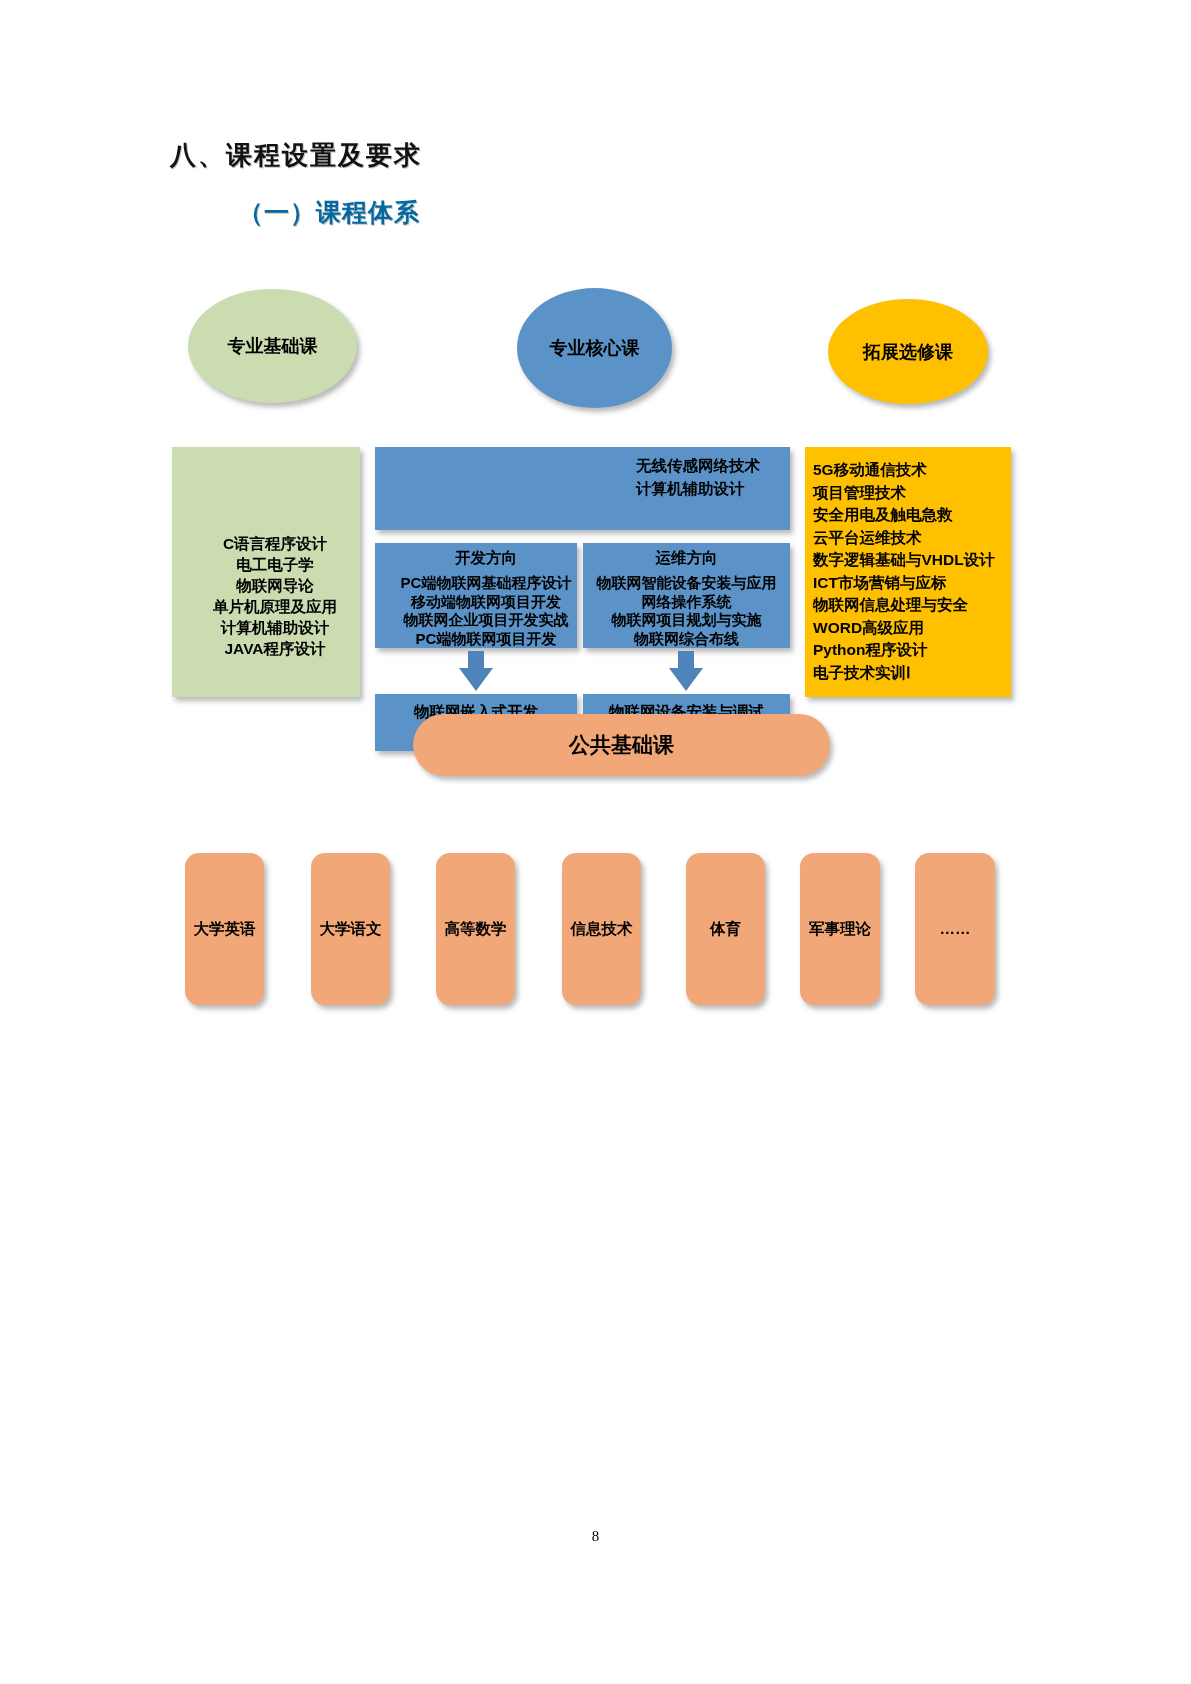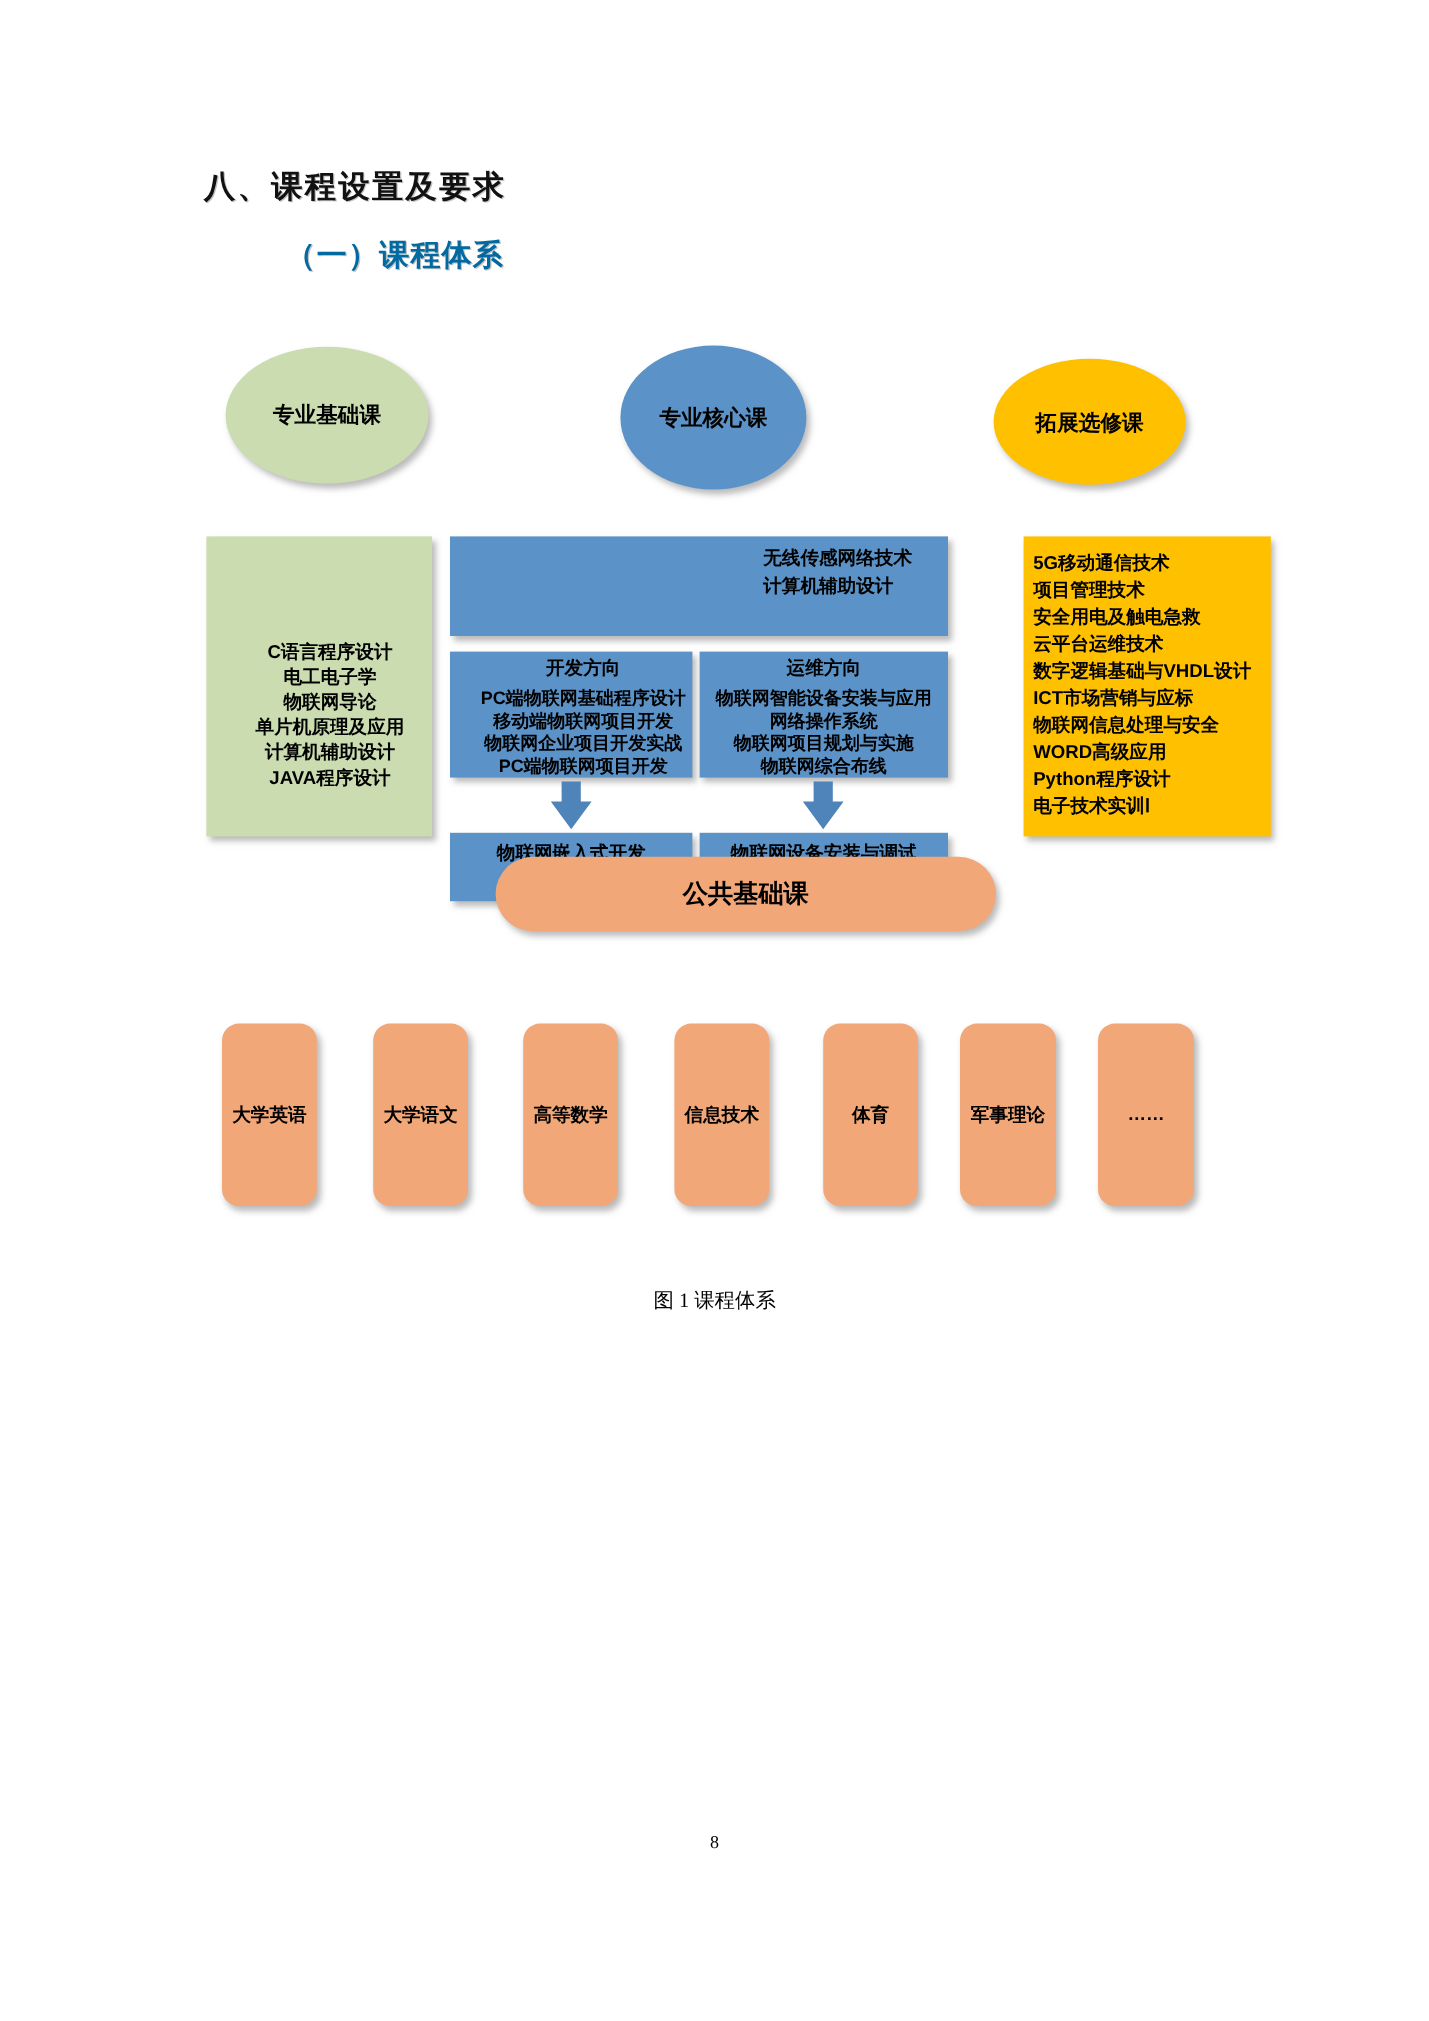--- a/index.html
+++ b/index.html
@@ -41,21 +41,21 @@
   .dir-list  { text-align:center; margin-top:6px; font-size:15px; line-height:18.7px; }
 
   .arrow { position:absolute; width:44px; height:40px; }
   .arrow-dev { left:454px; top:651px; }
   .arrow-ops { left:664px; top:651px; }
 
   .box-devout { left:375px; top:694px; width:202px; height:57px; }
   .box-opsout { left:583px; top:694px; width:207px; height:57px; }
   .out-list { text-align:center; padding-top:7px; font-size:15.5px; line-height:21px; }
 
-  .box-elective { left:805px; top:447px; width:206px; height:250px; font-size:15.5px;margin-left:48px; }
+  .box-elective { left:805px; top:447px; width:206px; height:250px; font-size:15.5px; }
   .box-elective .inner { padding:12px 0 0 8px; line-height:22.5px; }
 
   .pill {
     left:413px; top:714px; width:417px; height:62px; border-radius:31px;
     display:flex; align-items:center; justify-content:center; font-size:21px;
   }
   .pub-box {
     position:absolute; top:853px; width:79px; height:152px; border-radius:14px;
     box-shadow:3px 4px 5px rgba(130,130,130,.55);
     display:flex; align-items:center; justify-content:center;
@@ -190,16 +190,15 @@
     </div>
     <div class="pub-box pb6" style="background-color: rgb(242, 167, 120);">
       <span class="c">军事理论</span>
     </div>
     <div class="pub-box pb7" style="background-color: rgb(242, 167, 120);">
       <span class="c">……</span>
     </div>
 
   </div>
 
-  <div class="caption">图 1  课程体系</div>
   <div class="pagenum">8</div>
 
 </div>
 
 </body></html>

